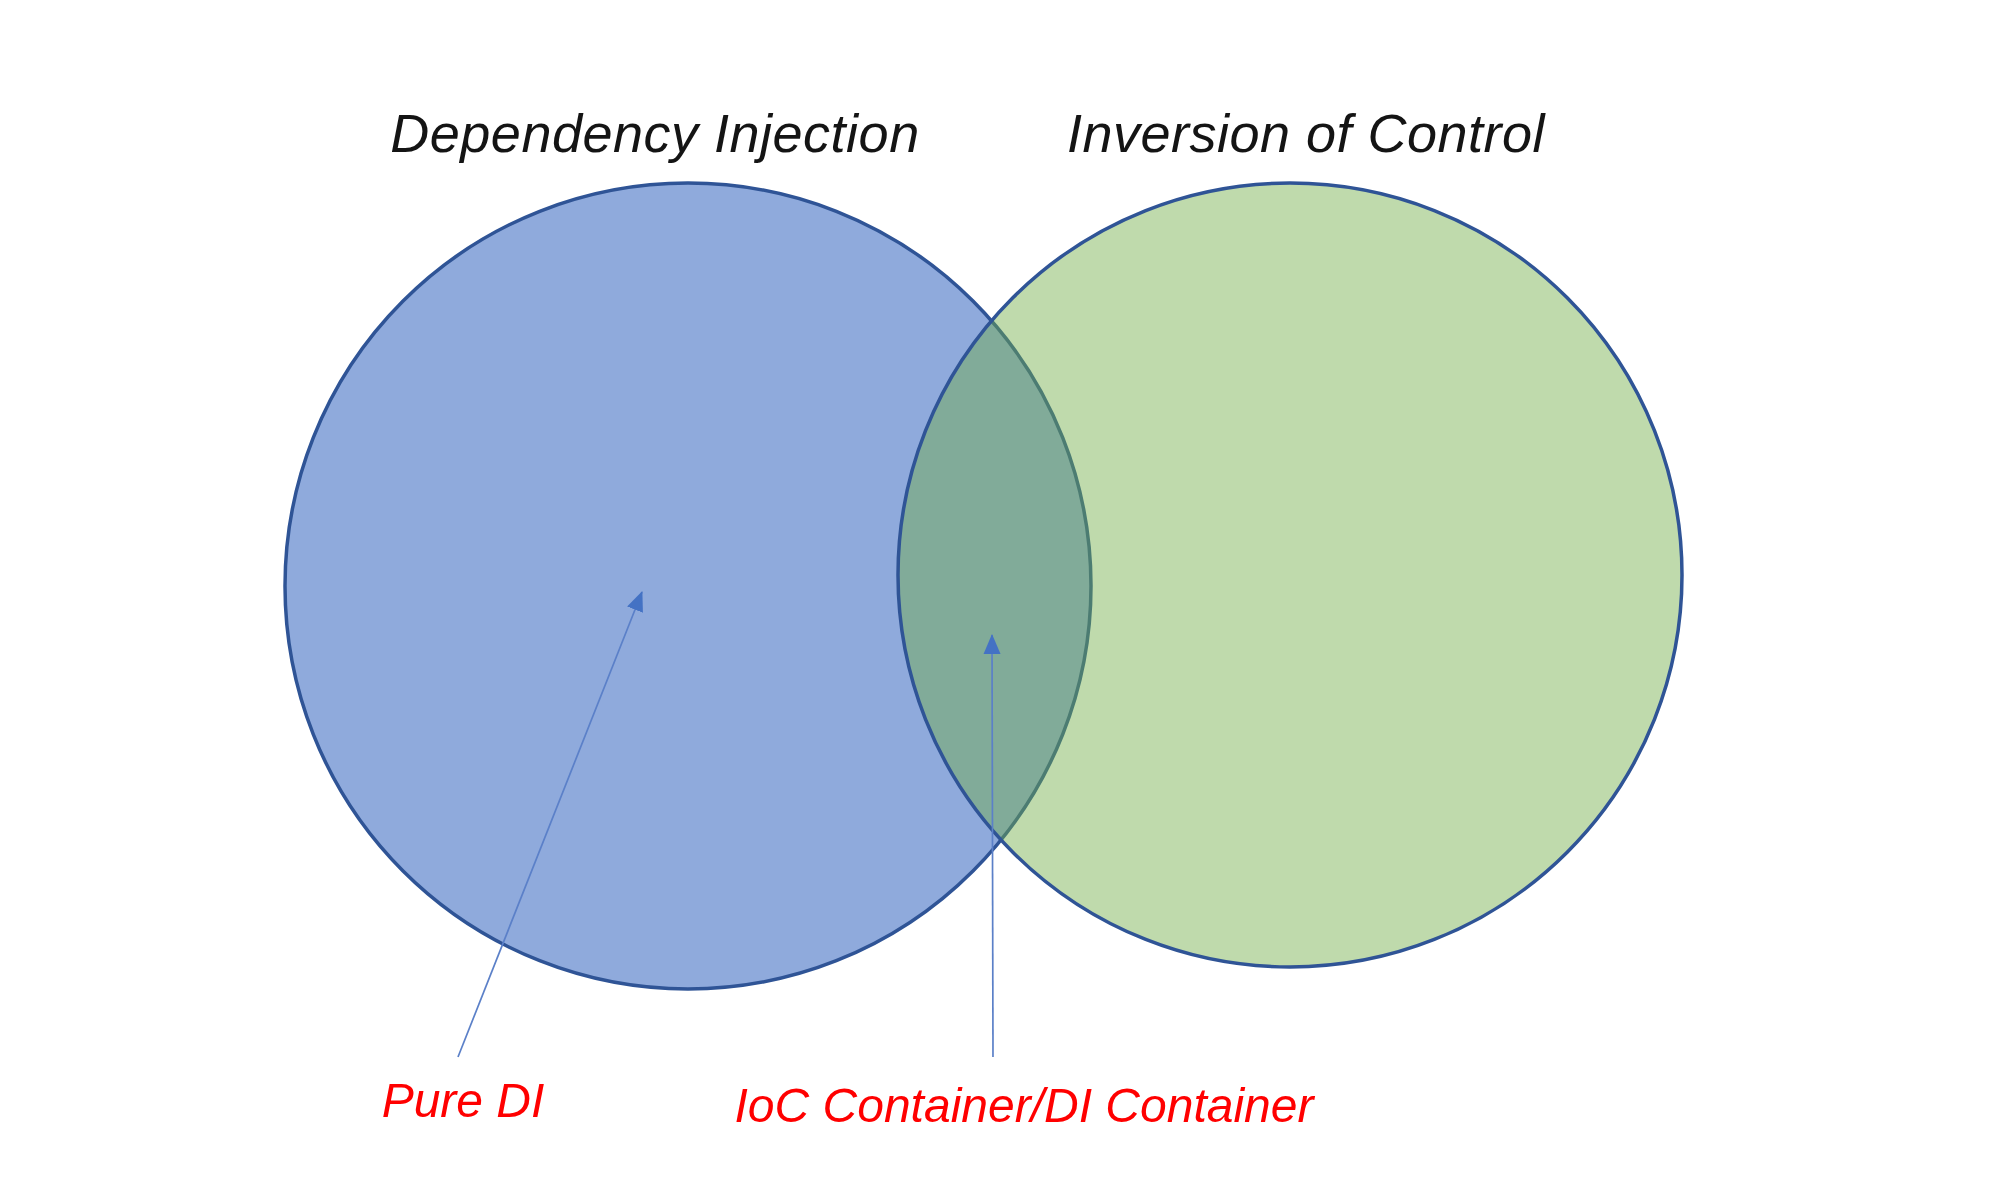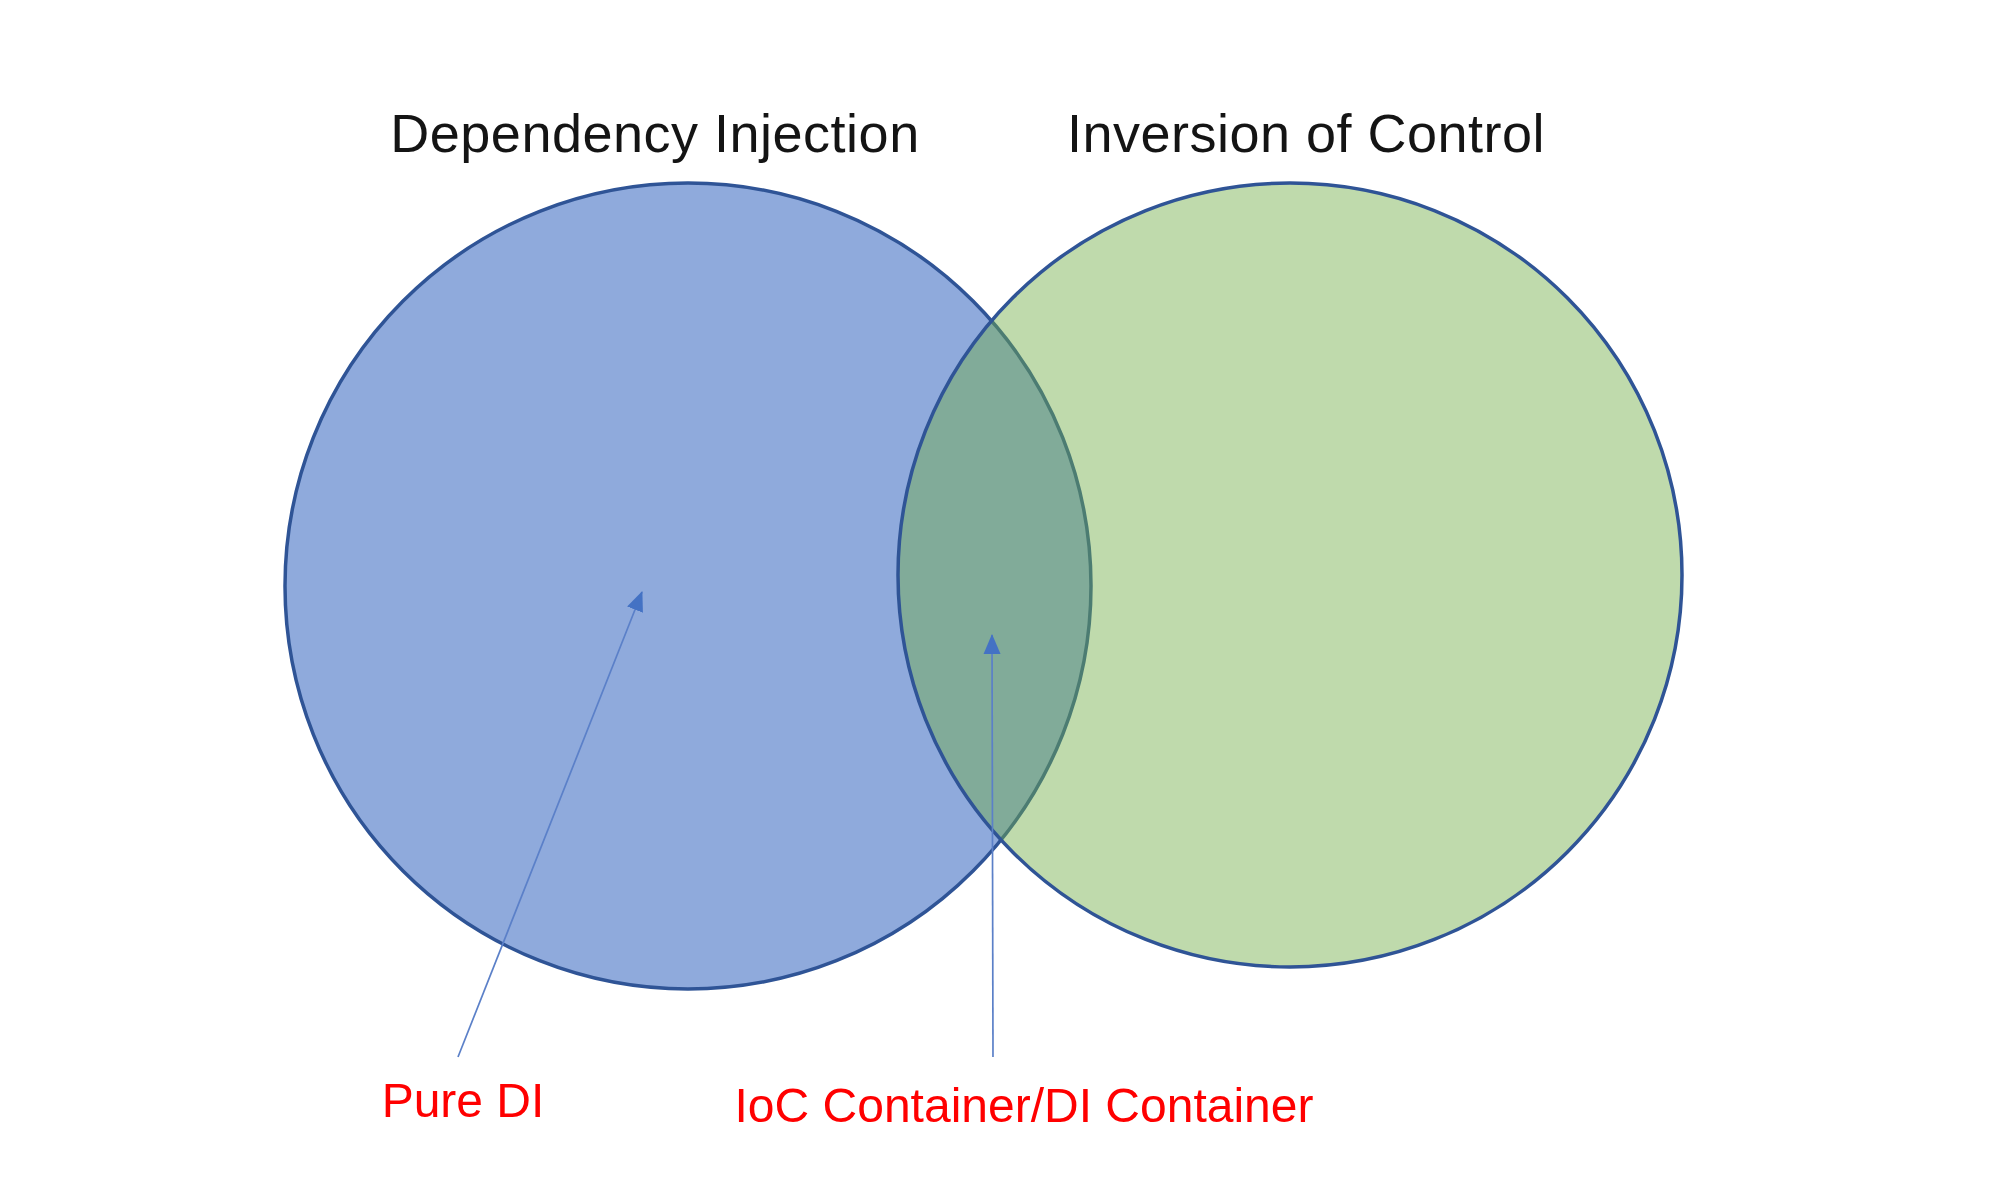--- a/index.html
+++ b/index.html
@@ -9,20 +9,21 @@
     width: 2007px;
     height: 1201px;
     overflow: hidden;
     font-family: "Liberation Sans", sans-serif;
   }
   .stage {
     position: relative;
     width: 2007px;
     height: 1201px;
     background: #ffffff;
+    font-style: italic;
   }
   svg { display: block; }
   .set-title {
     font-family: "Liberation Sans", sans-serif;
     font-size: 54px;
     letter-spacing: 0.5px;
   }
   .annotation-label {
     font-family: "Liberation Sans", sans-serif;
     font-size: 48px;

